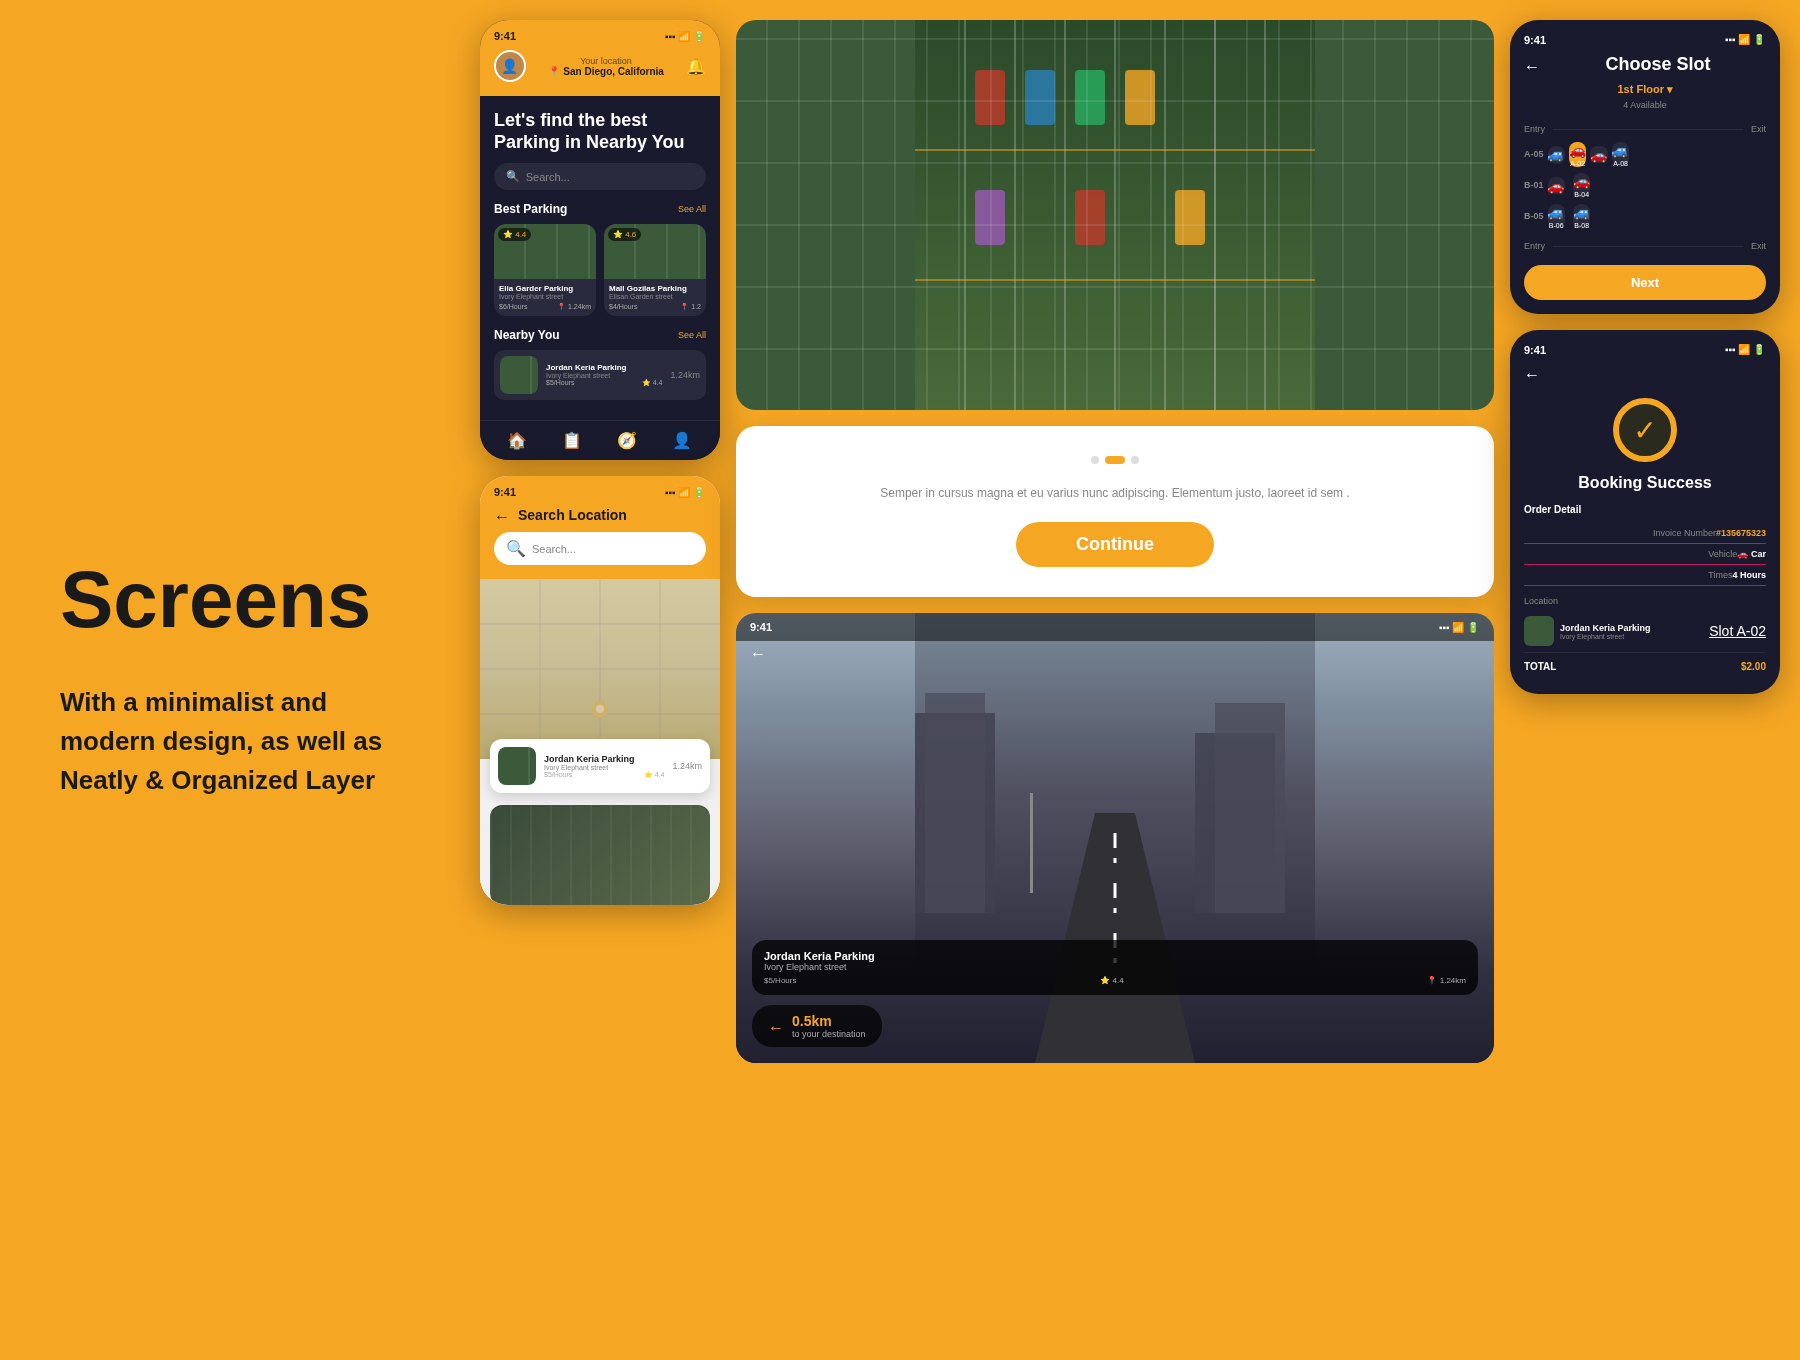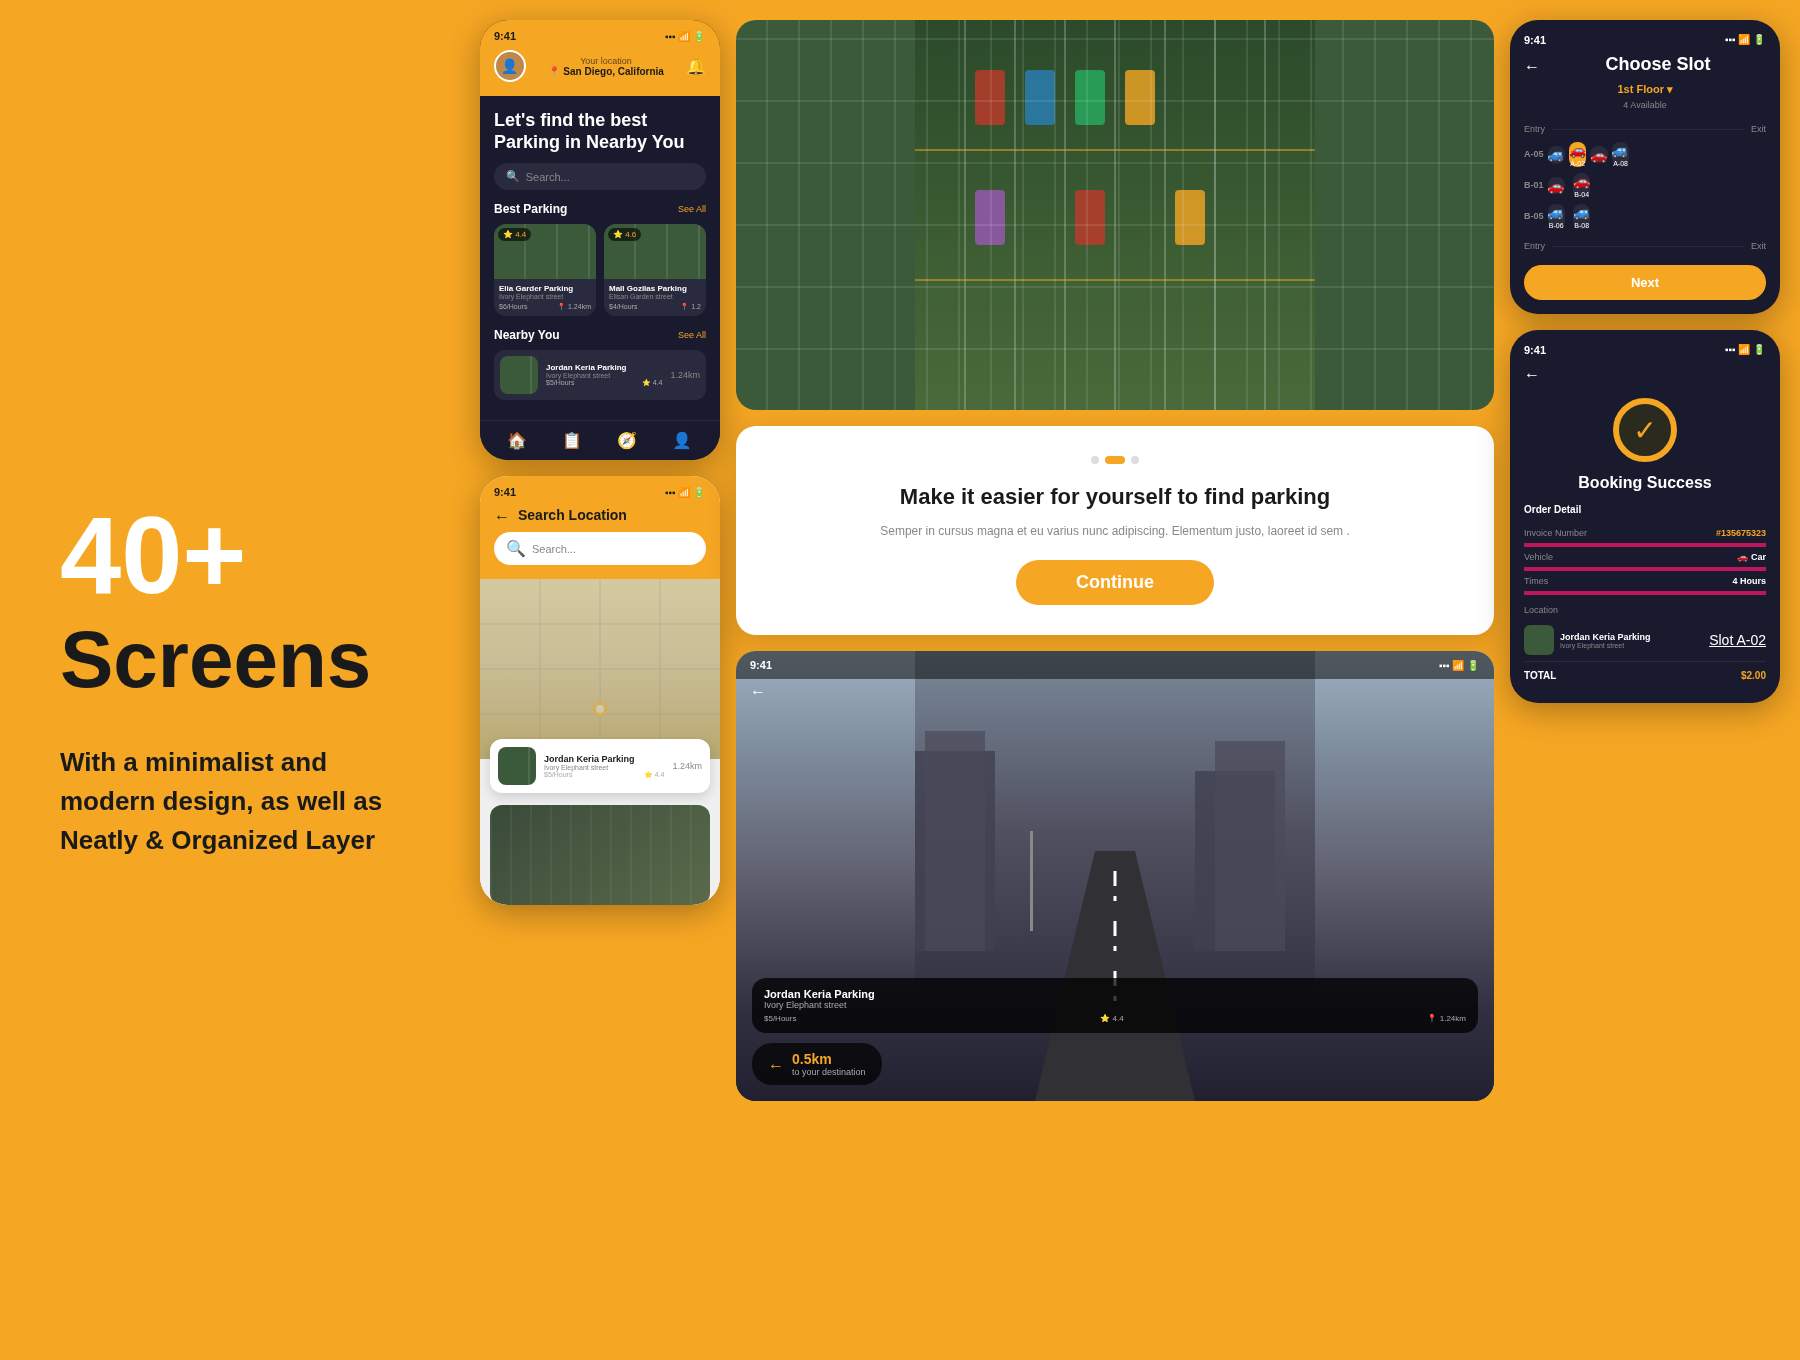--- a/index.html
+++ b/index.html
@@ -365,24 +365,23 @@
       width: 64px; height: 64px;
       border-radius: 50%;
       border: 6px solid #F5A623;
       background: #2a2a1e;
       display: flex; align-items: center; justify-content: center;
       font-size: 28px; color: #F5A623;
     }
     .success-title { text-align: center; font-size: 16px; font-weight: 900; color: #fff; margin-bottom: 12px; }
     .order-detail-label { font-size: 10px; font-weight: 700; color: #fff; margin-bottom: 8px; }
     .order-row {
-      display: flex; justify-content: space-between;
+      display: flex; justify-content: flex-end;
       padding: 5px 0;
-      border-bottom: 4px solid #be185d;
-      gap: 8px;
+      border-bottom: 1px solid #be185d;
     }
     .order-key { font-size: 9px; color: #888; }
     .order-val { font-size: 9px; color: #fff; font-weight: 600; }
     .order-val.yellow { color: #F5A623; }
     .location-row-success {
       display: flex; align-items: center; gap: 6px;
       padding: 6px 0; border-bottom: 1px solid #2a2a3e;
     }
     .loc-img { width: 30px; height: 30px; background: linear-gradient(135deg, #2a3a2a, #4a5a3a); border-radius: 6px; }
     .loc-info { flex: 1; }
@@ -417,21 +416,20 @@
         0deg,
         transparent 0px, transparent 60px,
         rgba(255,255,255,0.1) 60px, rgba(255,255,255,0.1) 62px
       );
     }
   </style>
 </head>
 <body>
 
 <div class="left-panel">
-  <div class="hero-number">40+</div>
   <div class="hero-screens">Screens</div>
   <div class="hero-desc">With a minimalist and modern design, as well as Neatly &amp; Organized Layer</div>
 </div>
 
 <div class="right-area">
 
   <div class="phones-col">
 
     <div class="phone-main">
       <div class="phone-main-header">
@@ -599,21 +597,20 @@
         <rect x="260" y="170" width="30" height="55" rx="4" fill="#F5A623" opacity="0.8"></rect>
       </svg>
     </div>
 
     <div class="onboarding-card">
       <div class="dots-row">
         <div class="dot"></div>
         <div class="dot active"></div>
         <div class="dot"></div>
       </div>
-      <div class="onboarding-title">Make it easier for yourself to find parking</div>
       <div class="onboarding-desc">Semper in cursus magna et eu varius nunc adipiscing. Elementum justo, laoreet id sem .</div>
       <button class="continue-btn">Continue</button>
     </div>
 
     <div style="margin-top:16px;">
       <div class="street-card">
 
         <div style="width:100%;height:100%;background:linear-gradient(180deg,#a0b0c0 0%,#8090a0 20%,#606070 50%,#303040 80%,#202030 100%);position:relative;">
 
           <svg width="100%" height="100%" viewBox="0 0 400 450" xmlns="http://www.w3.org/2000/svg" style="position:absolute;top:0;left:0;">

